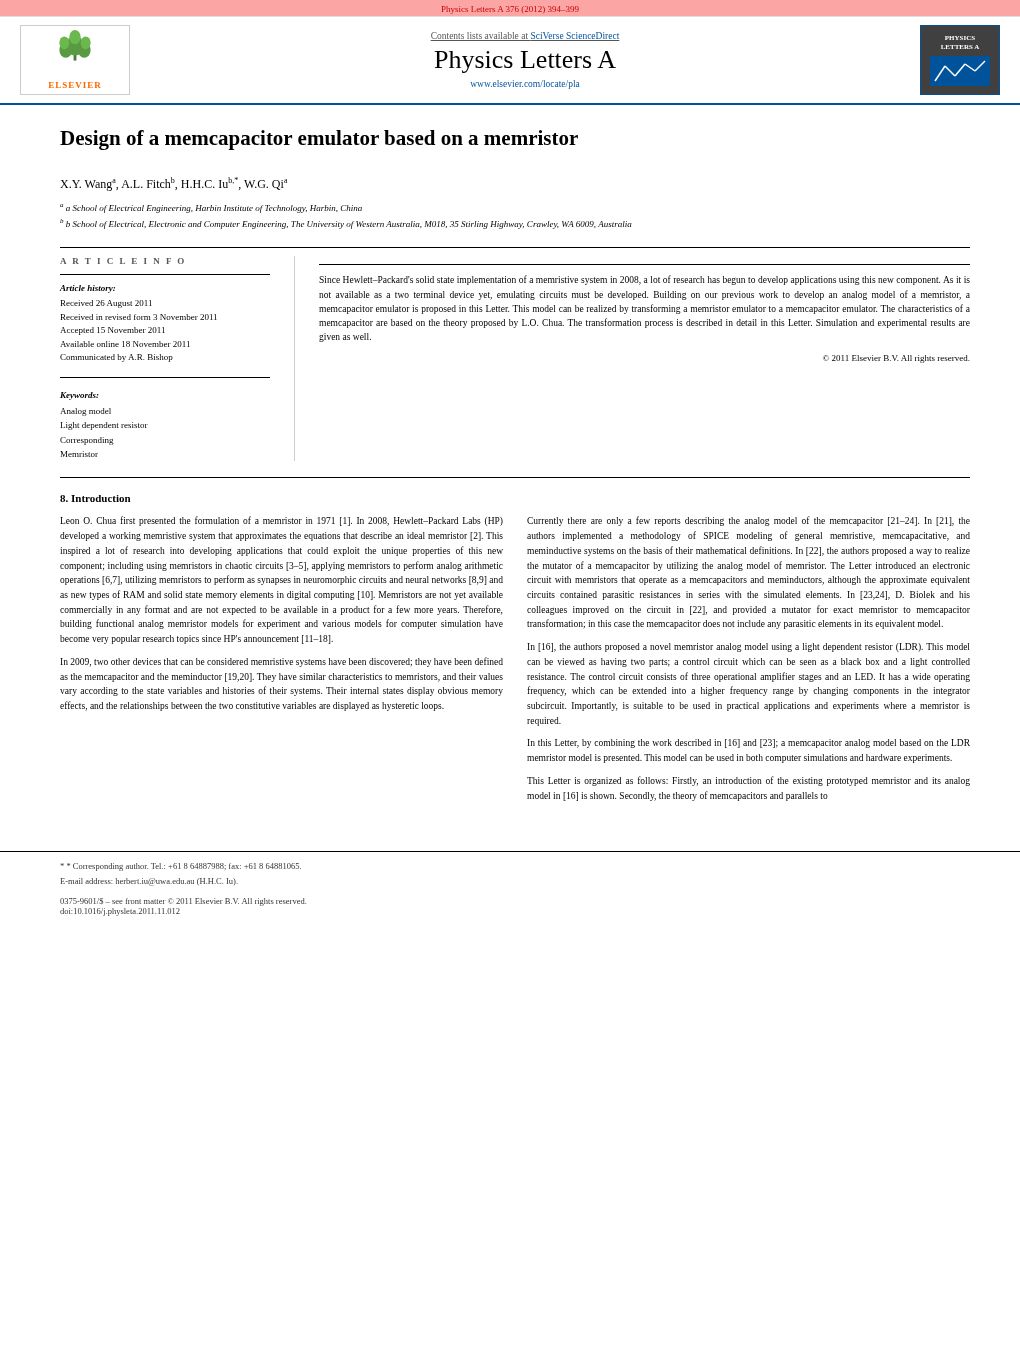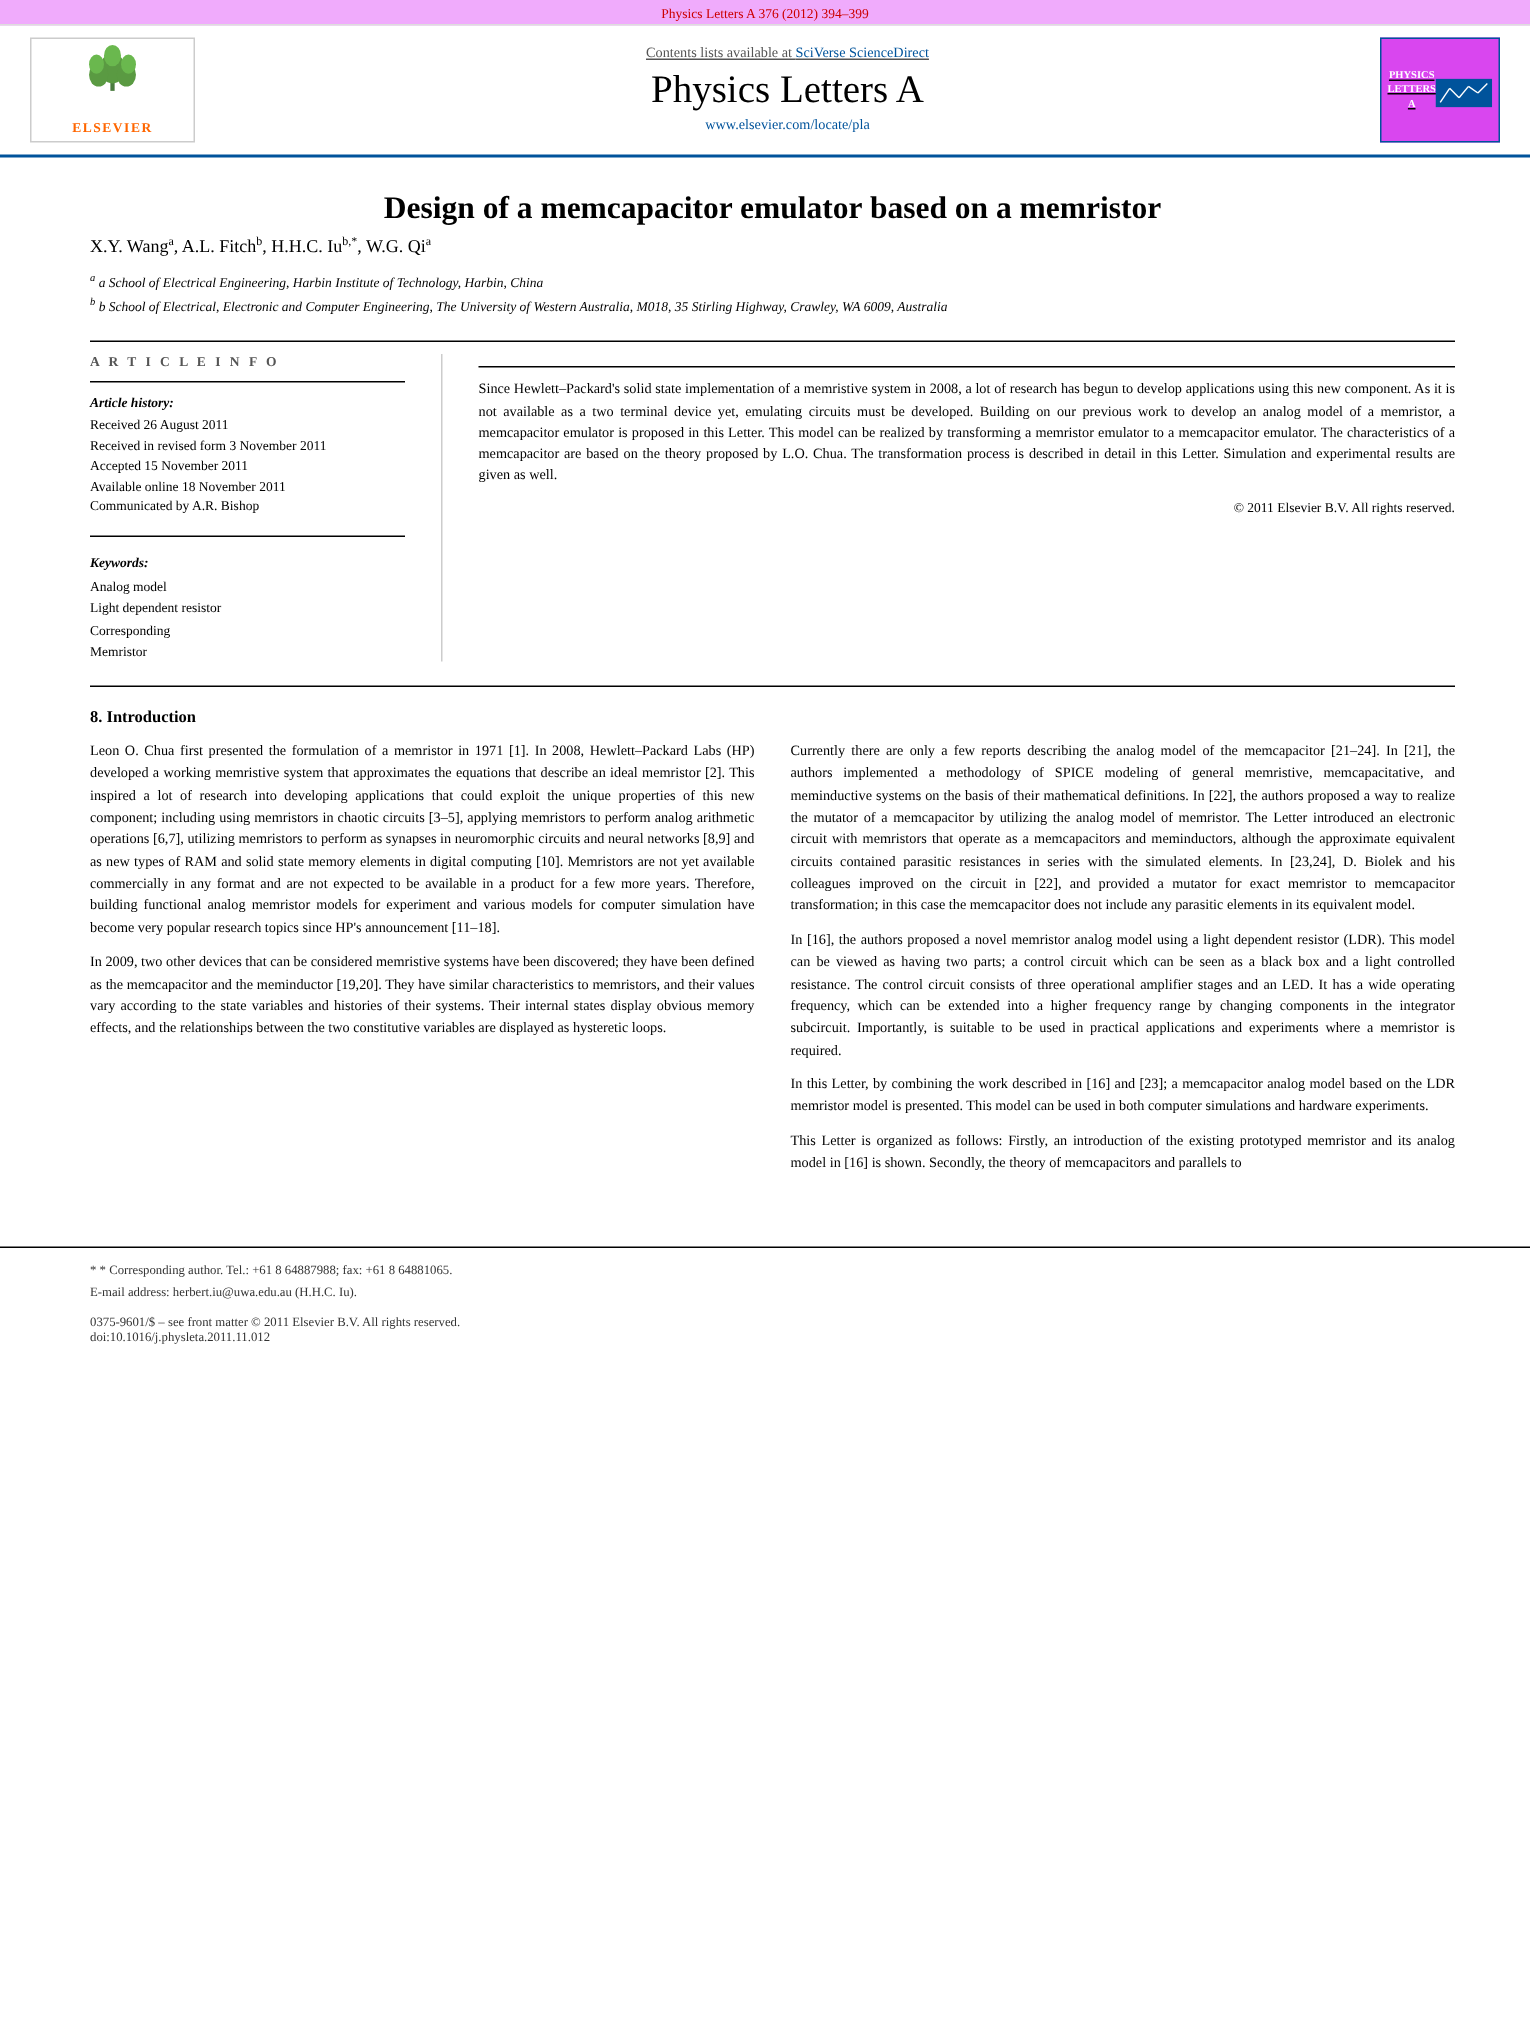--- a/index.html
+++ b/index.html
@@ -7,21 +7,21 @@
       background: #fff;
       font-family: "Times New Roman", Times, serif;
       font-size: 10px;
       color: #000;
       width: 1020px;
       min-height: 1351px;
     }
 
     
     .top-bar {
-      background: #f0abfc;
+      background: #fca5a5;
       text-align: center;
       padding: 4px 0 2px;
       font-size: 9px;
       color: #c00;
       border-bottom: 1px solid #ddd;
     }
 
     
     .journal-header {
       display: flex;
@@ -70,28 +70,27 @@
     .journal-url {
       font-size: 9.5px;
       color: #00539b;
       margin-top: 4px;
     }
     .journal-url a { color: #00539b; text-decoration: none; }
     .journal-right-logo {
       width: 80px;
       height: 70px;
       border: 1px solid #00539b;
-      background: #d946ef;
-      display: flex;
-      flex-direction: row;
+      background: #404040;
+      display: flex;
+      flex-direction: column;
       align-items: center;
       justify-content: center;
       flex-shrink: 0;
       padding: 4px;
-      text-decoration: underline;
     }
     .journal-right-logo .pla-title {
       color: #fff;
       font-size: 7px;
       font-weight: bold;
       text-align: center;
       line-height: 1.3;
     }
     .pla-graphic {
       width: 60px;
@@ -102,24 +101,23 @@
     
     .main-content {
       padding: 20px 50px 20px 60px;
     }
 
     
     .paper-title {
       font-size: 21px;
       font-weight: bold;
       color: #000;
-      margin-bottom: 4px;
+      margin-bottom: 24px;
       line-height: 1.3;
       font-family: "Times New Roman", serif;
-      text-align: center;
     }
 
     
     .authors {
       font-size: 12px;
       margin-bottom: 8px;
       font-family: "Times New Roman", serif;
     }
     .authors sup { font-size: 8px; }
 

